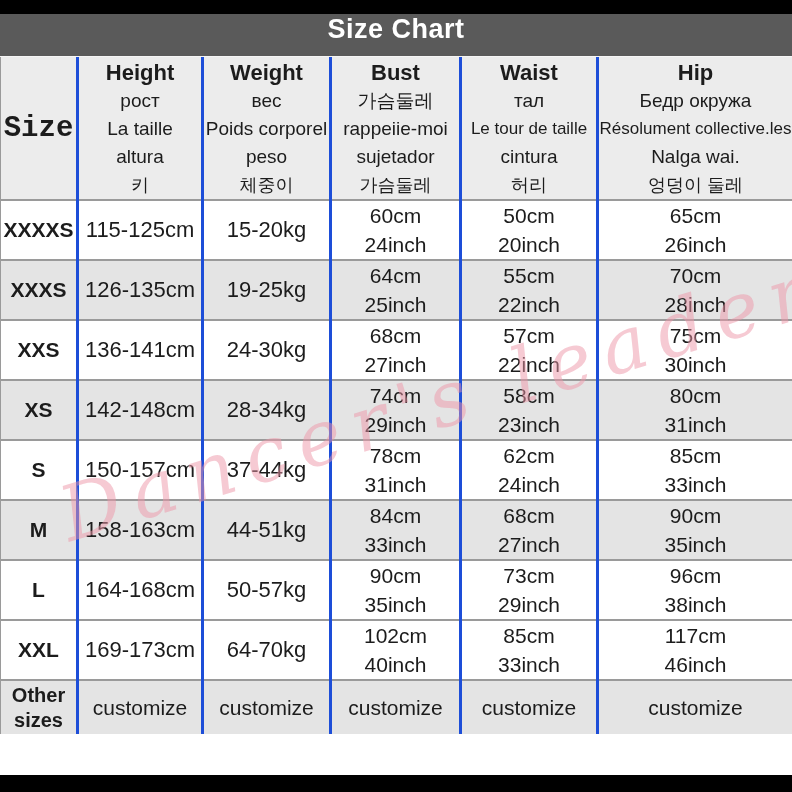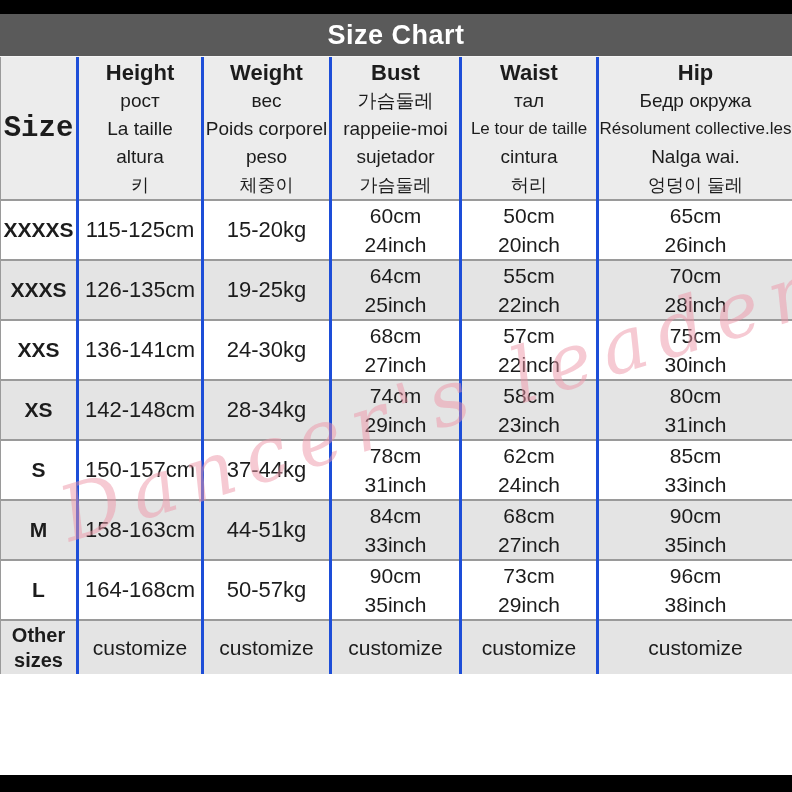--- a/index.html
+++ b/index.html
@@ -12,21 +12,21 @@
     font-family: "Liberation Sans", "DejaVu Sans", sans-serif;
     color: #1c1c1c;
   }
   .bar-top { height: 14px; background: #000000; }
   .bar-bottom {
     position: absolute; left: 0; bottom: 0;
     width: 100%; height: 17px; background: #000000;
   }
   .title-bar {
     height: 42px; background: #5a5a5a;
-    display: flex; align-items: center; justify-content: center;
+    display: flex; justify-content: center;
     border-bottom: 1px solid #f5f5f5;
   }
   .title-bar .title-text {
     color: #ffffff; font-weight: bold; font-size: 27px; letter-spacing: 0.5px;
   }
   table.size-chart {
     width: 792px; table-layout: fixed; border-collapse: collapse;
     border-left: 1px solid #9a9a9a; border-right: 1px solid #9a9a9a;
   }
   col.c-size   { width: 77px; }
@@ -248,20 +248,37 @@
         </td>
         <td class="two">
           <div>73cm</div>
           <div>29inch</div>
         </td>
         <td class="two">
           <div>96cm</div>
           <div>38inch</div>
         </td>
       </tr>
+      <tr class="w">
+        <th class="size-col">XXL</th>
+        <td class="single">169-173cm</td>
+        <td class="single">64-70kg</td>
+        <td class="two">
+          <div>102cm</div>
+          <div>40inch</div>
+        </td>
+        <td class="two">
+          <div>85cm</div>
+          <div>33inch</div>
+        </td>
+        <td class="two">
+          <div>117cm</div>
+          <div>46inch</div>
+        </td>
+      </tr>
       <tr class="g custom">
         <th class="size-col">Other sizes</th>
         <td>customize</td>
         <td>customize</td>
         <td>customize</td>
         <td>customize</td>
         <td>customize</td>
       </tr>
     </tbody>
   </table>

